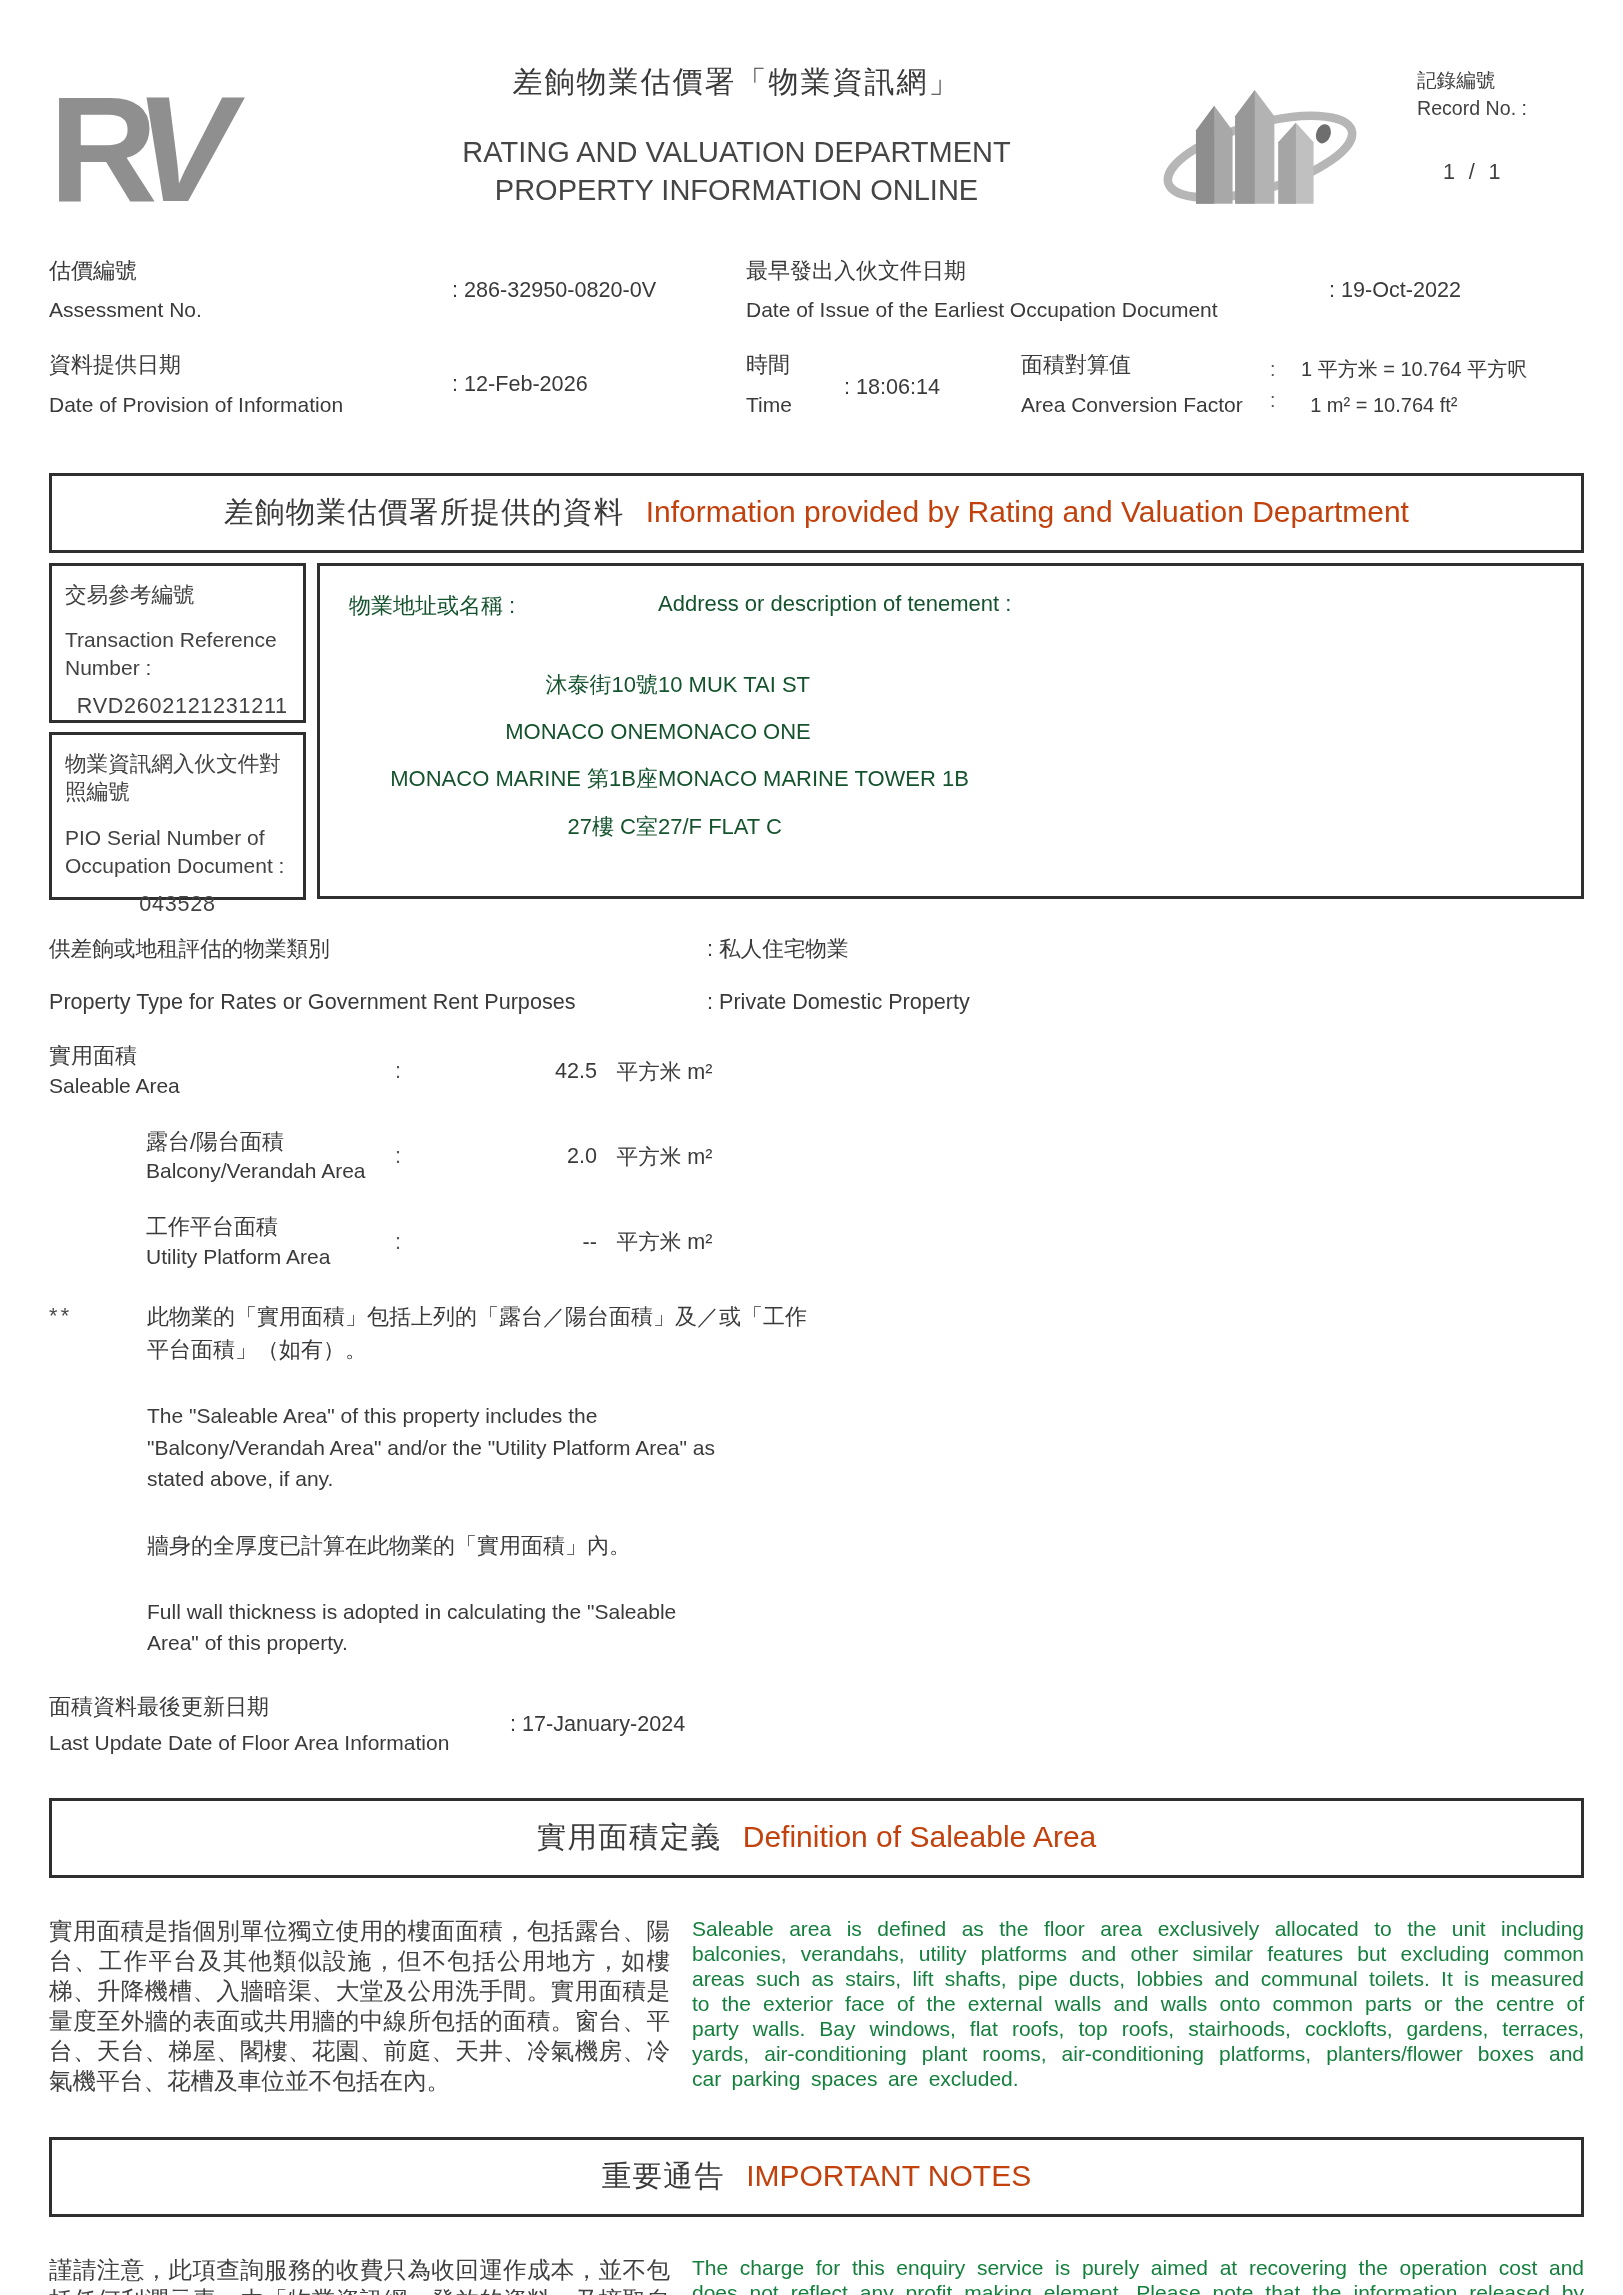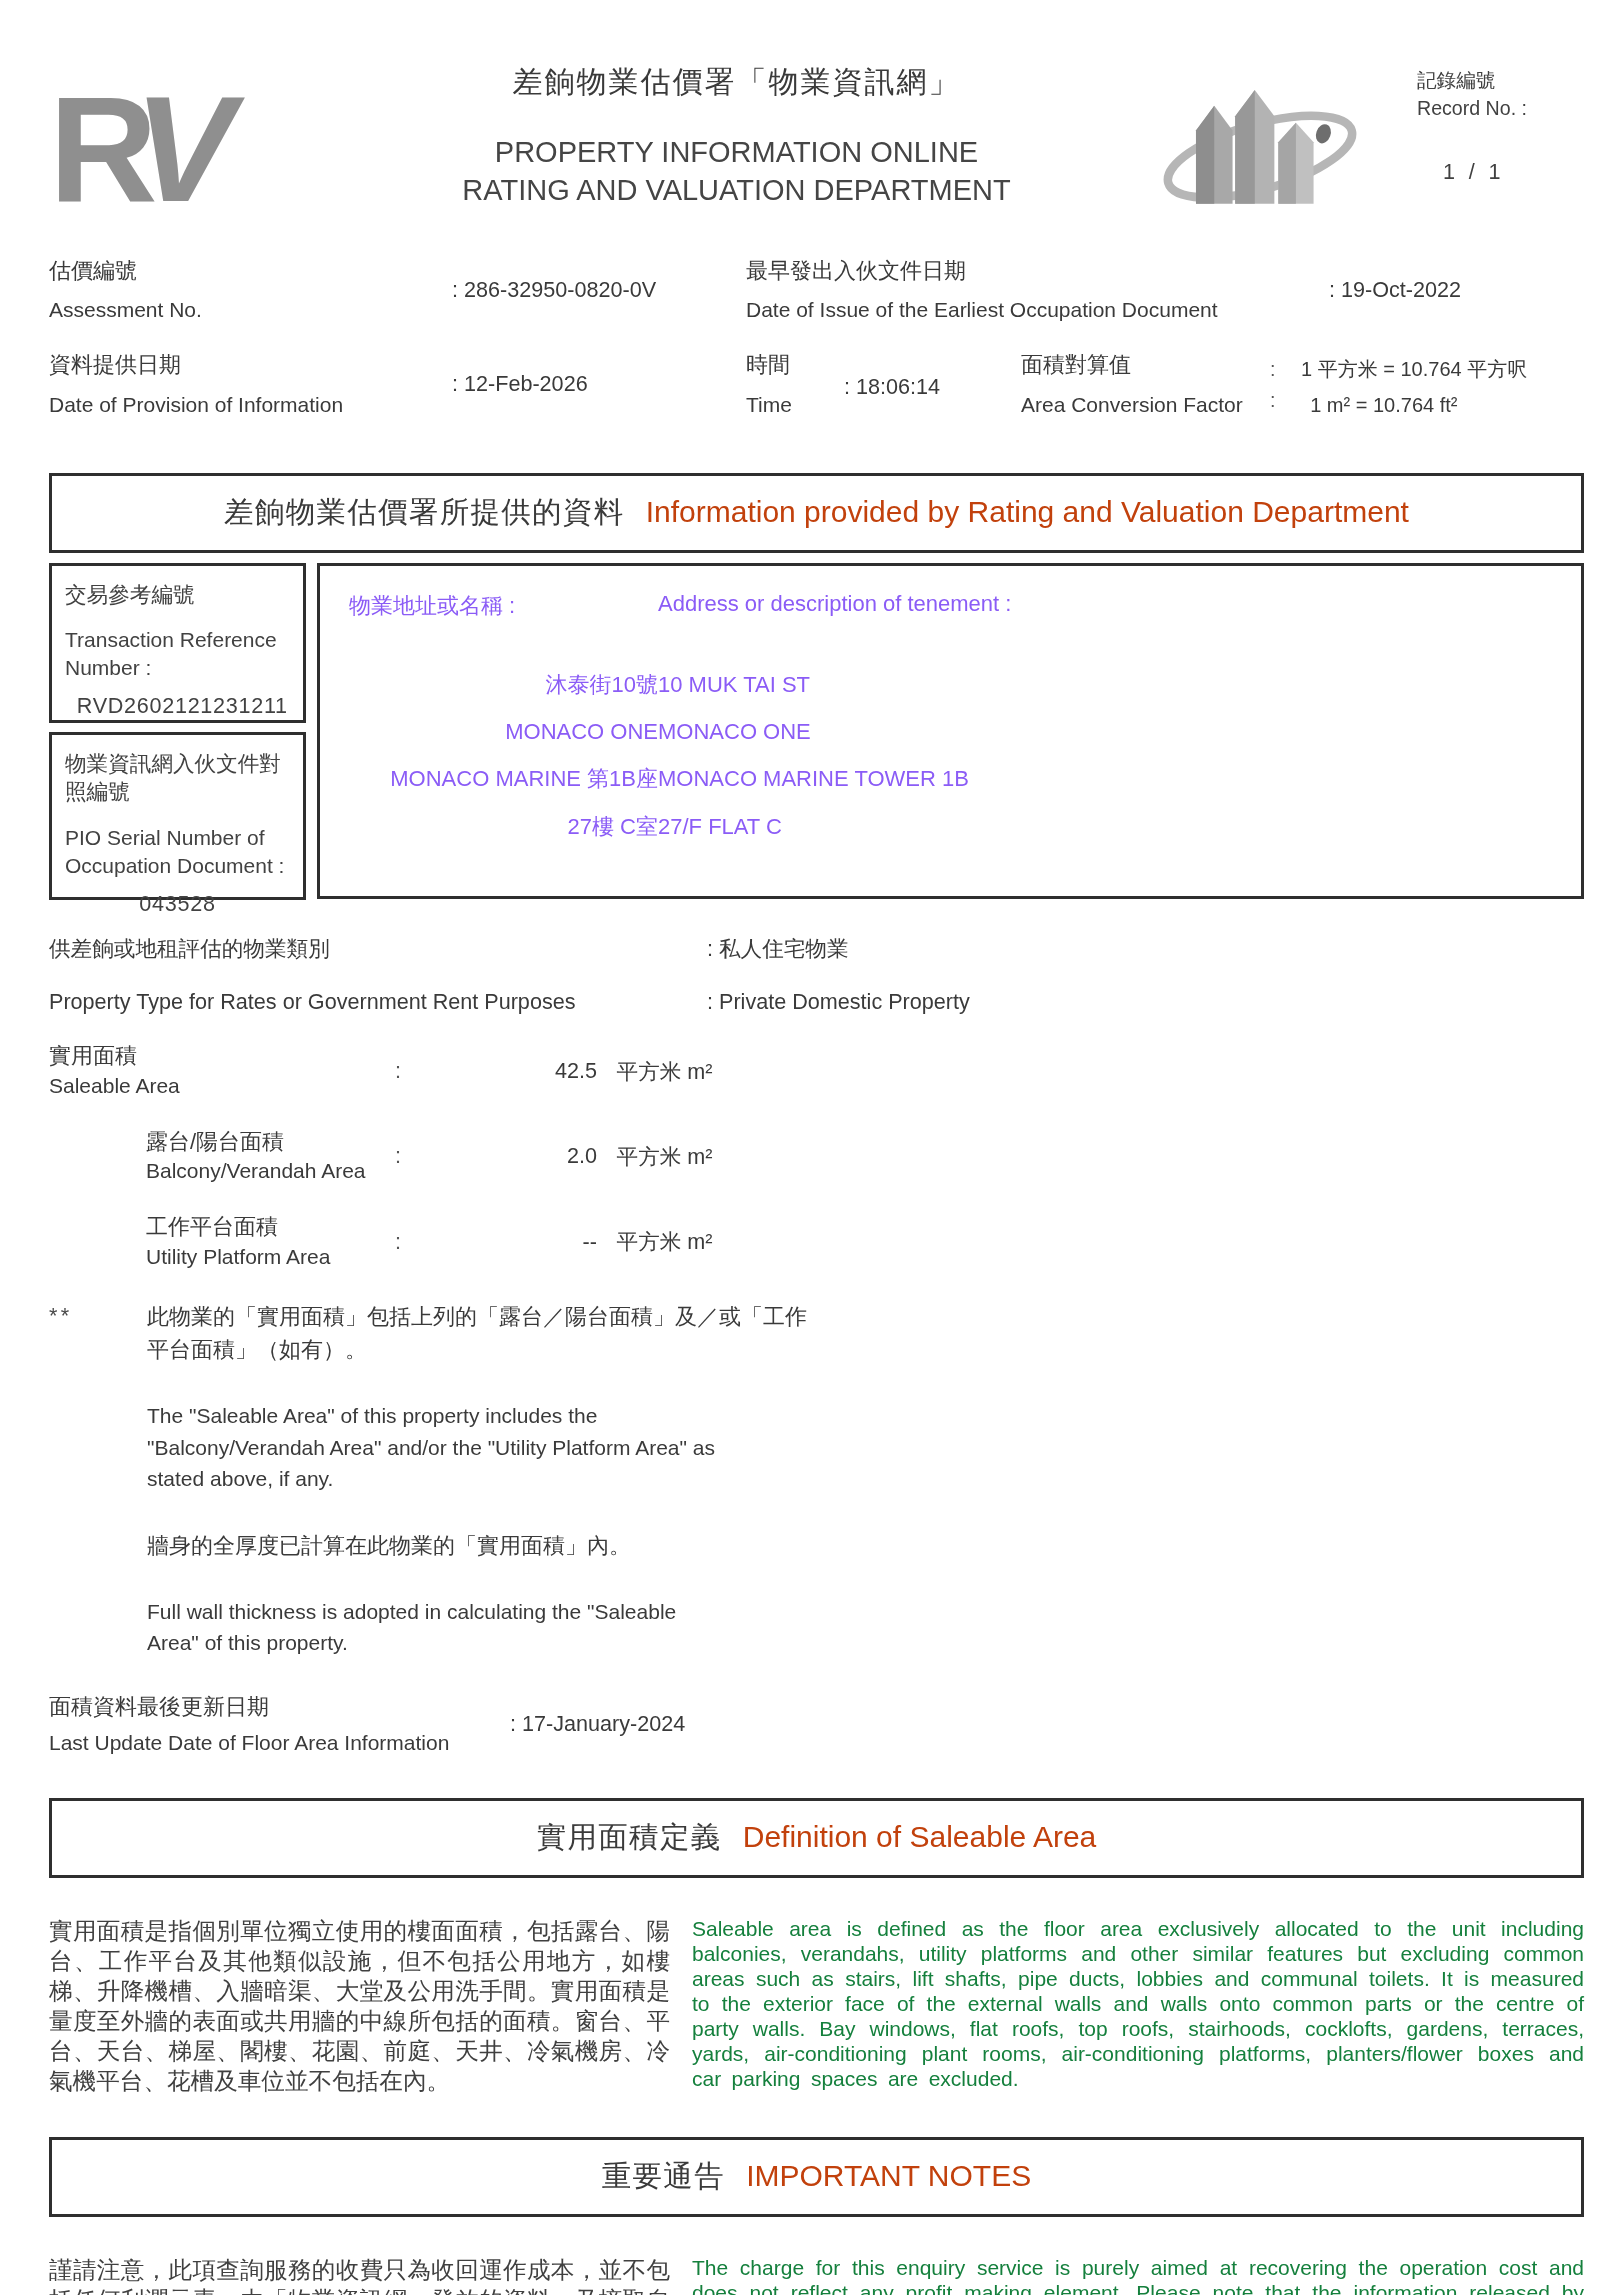--- a/index.html
+++ b/index.html
@@ -44,21 +44,21 @@
   .addr-wrap{display:flex;margin-top:10.5px;}
   .sidecol{width:257px;margin-right:10.5px;}
   .sidebox{border:3.3px solid #2f2f2f;box-sizing:border-box;padding:14.4px 13px;
            font-size:21px;line-height:1.32;color:#424242;}
   .sidebox .zh{font-size:21.6px;margin-bottom:17px;}
   .sidebox .serial{margin-top:10.5px;padding-left:11.8px;font-size:21.6px;letter-spacing:0.7px;}
   .box1{height:160px;}
   .box2{height:168px;margin-top:9.2px;}
   .box2 .serial{text-align:center;padding-left:0;}
   .addrbox{flex:1;border:3.3px solid #2f2f2f;box-sizing:border-box;height:336px;
-           padding:25px 29.5px;font-size:22px;color:#8b5cf6;}
+           padding:25px 29.5px;font-size:22px;color:#14532d;}
   .addr-hdr{display:flex;}
   .addr-hdr .zh{width:309px;}
   .addr-row{display:flex;margin-top:19.6px;line-height:1.25;}
   .addr-row.first{margin-top:50px;}
   .addr-row .zh{width:309px;text-align:right;}
   
   .ptype{margin-top:34px;}
   .ptrow{display:flex;margin-bottom:26px;}
   .ptrow .lab{width:658px;font-size:21.6px;}
   .ptrow .val{font-size:21.6px;}
@@ -99,22 +99,22 @@
   <div class="header">
     <div class="logo-wrap">
       <svg width="229" height="151" viewBox="0 0 350 230">
         <text x="0" y="200" font-family="Liberation Sans, DejaVu Sans, sans-serif" font-size="230" font-weight="bold" fill="#8f8f8f" letter-spacing="-30">R</text>
         <text x="130" y="200" font-family="Liberation Sans, DejaVu Sans, sans-serif" font-size="230" font-weight="bold" font-style="italic" fill="#8f8f8f">V</text>
       </svg>
     </div>
     <div class="titles">
       <div class="title-zh">差餉物業估價署「物業資訊網」</div>
       <div class="title-en">
+        <div>RATING AND VALUATION DEPARTMENT</div>
         <div>PROPERTY INFORMATION ONLINE</div>
-        <div>RATING AND VALUATION DEPARTMENT</div>
       </div>
     </div>
     <div class="bld-wrap">
       <svg width="196" height="154" viewBox="0 0 300 235">
         <ellipse cx="150" cy="140" rx="146" ry="50" fill="none" stroke="#b6b6b6" stroke-width="13" transform="rotate(-16 150 140)"></ellipse>
         <polygon points="52,100 80,62 108,100 108,212 52,212" fill="#a8a8a8"></polygon>
         <polygon points="52,100 80,62 80,212 52,212" fill="#8e8e8e"></polygon>
         <polygon points="112,78 142,38 172,78 172,212 112,212" fill="#b3b3b3"></polygon>
         <polygon points="112,78 142,38 142,212 112,212" fill="#989898"></polygon>
         <polygon points="178,118 205,88 232,118 232,212 178,212" fill="#c0c0c0"></polygon>

